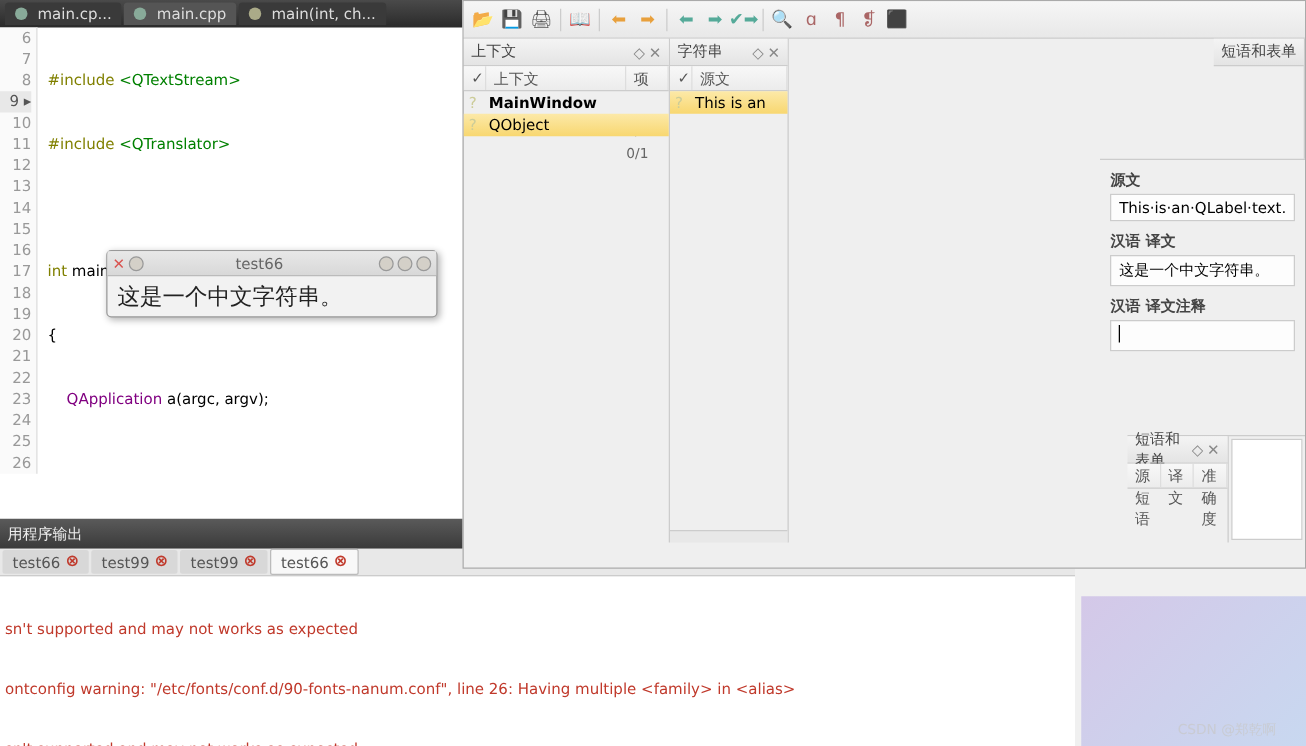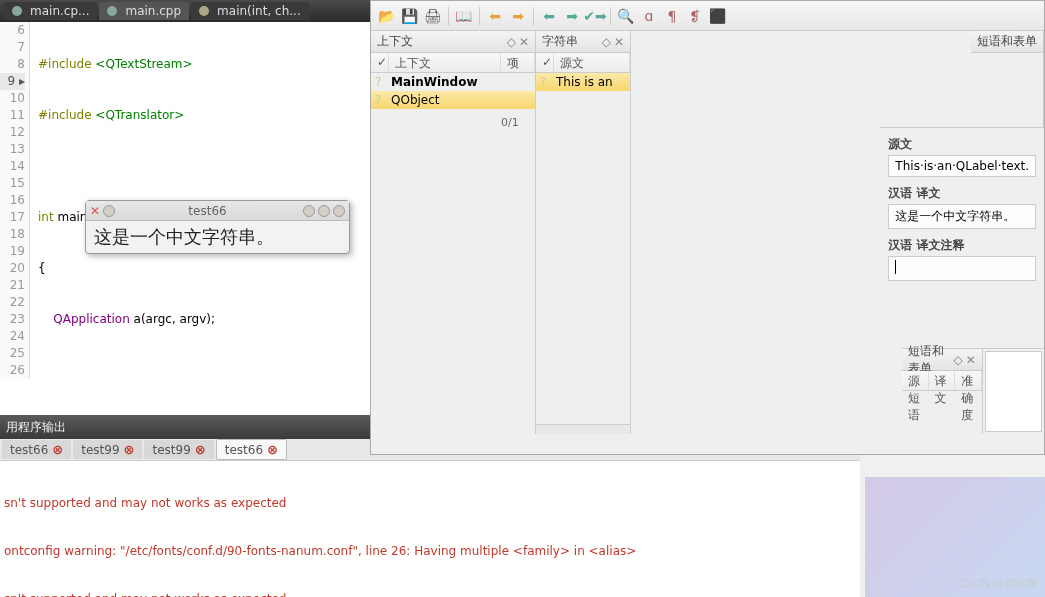--- a/index.html
+++ b/index.html
@@ -59,21 +59,21 @@
 .lg-row .rcnt { width: 30px; font-size: 11px; color: #666; margin-top: 44px; }
 .mid-section { flex: 1; display: flex; flex-direction: column; align-items: flex-end; }
 .form-row { padding: 4px 8px; }
 .form-lbl { font-size: 12px; color: #444; font-weight: bold; margin-bottom: 2px; }
 .form-val { background: #fdfdfd; border: 1px solid #ccc; padding: 3px 6px; font-size: 12px; min-height: 20px; }
 .lg-bottom { height: 86px; display: flex; border-top: 1px solid #ccc; }
 .lg-bcol { flex: 1; border-right: 1px solid #ccc; display: flex; flex-direction: column; }
 .lg-bcol:last-child { border-right: none; }
 .codelist { font-family: monospace; font-size: 11px; padding: 2px 6px; color: #333; line-height: 15px; overflow: hidden; }
 
-.watermark { position: absolute; right: 8px; bottom: 6px; color: rgba(200,200,200,0.7); font-size: 11px; }
+.watermark { position: absolute; right: 24px; bottom: 6px; color: rgba(200,200,200,0.7); font-size: 11px; }
 .bg-img { position: absolute; right: 0; bottom: 0; width: 180px; height: 120px; background: linear-gradient(135deg,#d4c8e8,#c8d8f0); z-index: -1; }
 </style>
 </head>
 <body>
 
 <div class="editor-pane">
   <div class="editor-tabs">
     <div class="etab">
         <span class="dot-ico"></span>
         <span>main.cp...</span>

